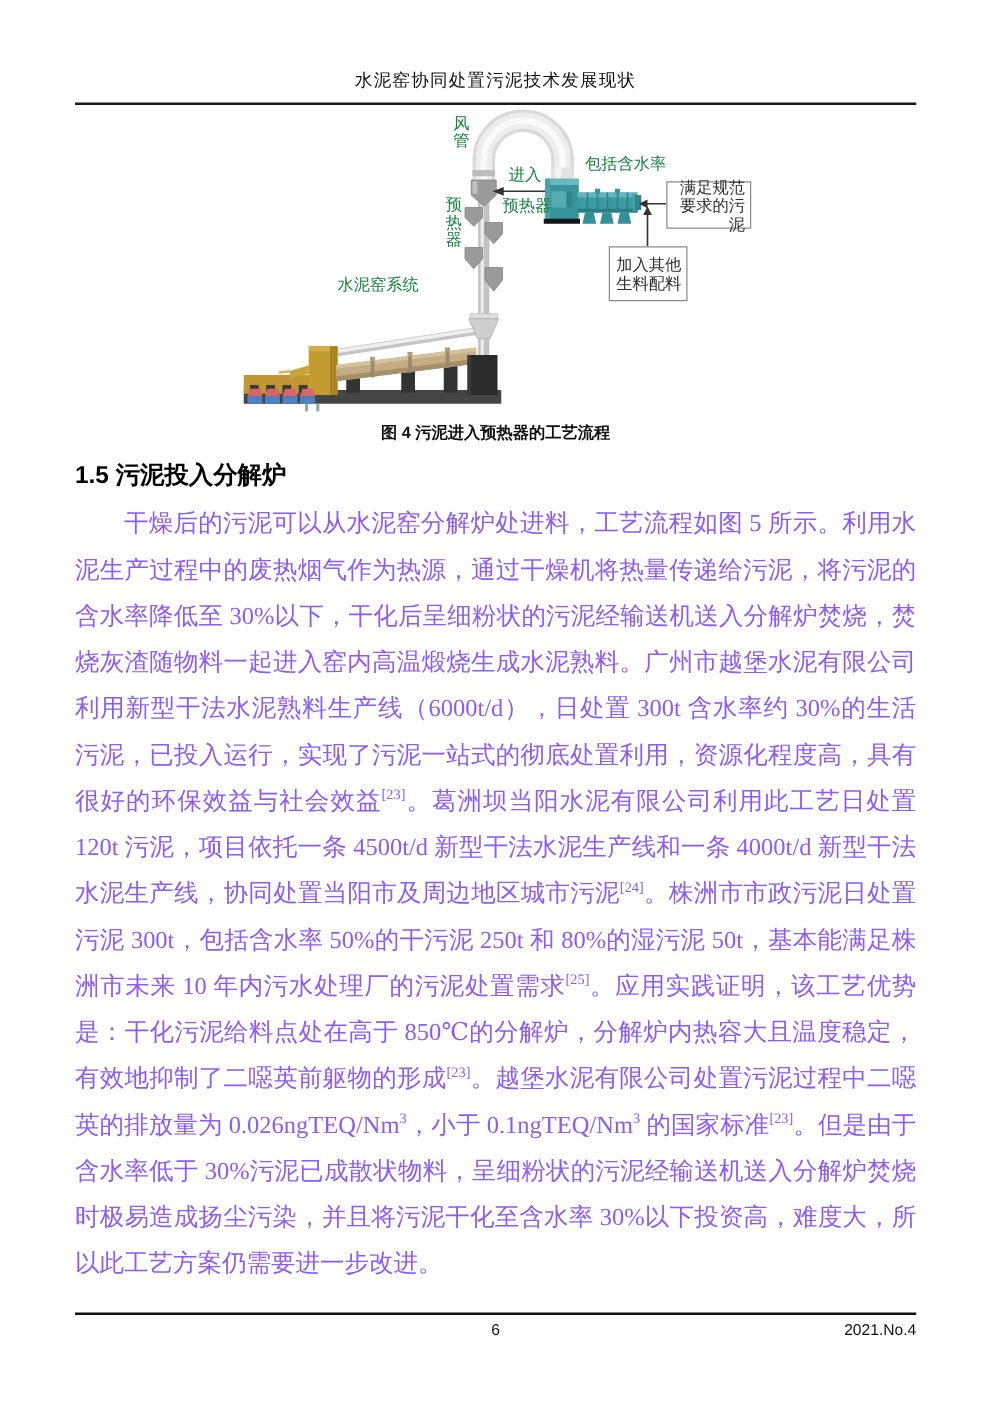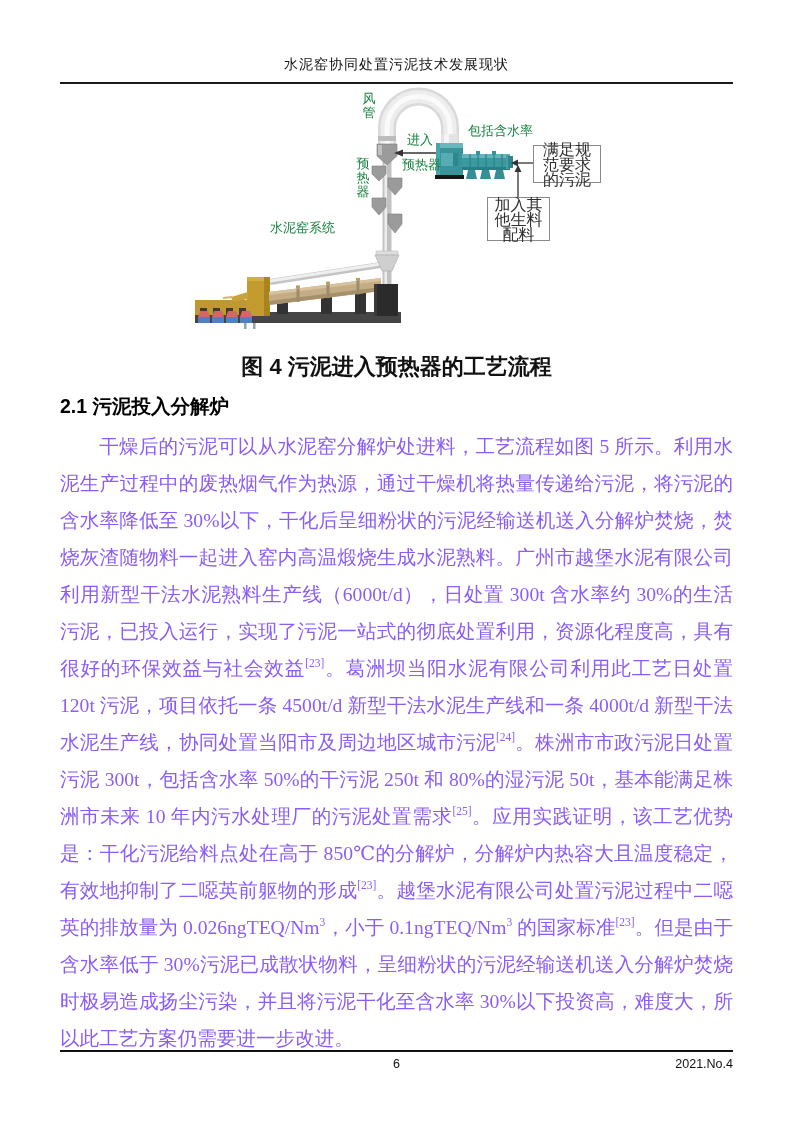--- a/index.html
+++ b/index.html
@@ -9,26 +9,26 @@
   .content { position:absolute; left:60px; width:673px; top:0; }
 
   .doc-title { margin-top:56px; text-align:center; font-size:14px; letter-spacing:1px; color:#111; }
   .header-rule { margin-top:8px; border-top:2px solid #1a1a1a; height:0; }
 
   .figure-wrap { position:relative; height:248px; margin-top:2px; }
   .figure-wrap svg { position:absolute; left:130px; top:0; }
 
   .fig-label { position:absolute; font-size:13px; color:#15803d; line-height:14px; white-space:nowrap; }
   .fig-label.vert { width:14px; word-break:break-all; white-space:normal; text-align:center; }
-  .fig-box { position:absolute; border:1px solid #8a8a8a; background:#fff; font-size:16px;
-             line-height:15px; color:#2f2f2f; text-align:center; display:flex;
+  .fig-box { position:absolute; border:1px solid #8a8a8a; background:#fff; font-size:13px;
+             line-height:15px; color:#2f2f2f; text-align:right; display:flex;
              align-items:center; justify-content:center; padding:2px 4px; }
 
   .fig-caption { text-align:center; font-family:"Liberation Sans","DejaVu Sans",sans-serif;
-                 font-weight:700; font-size:22px; color:#111; margin-top:18px; }
+                 font-weight:700; font-size:13px; color:#111; margin-top:3px; }
 
   .section-heading { margin-top:11px; font-family:"Liberation Sans","DejaVu Sans",sans-serif;
                      font-weight:700; font-size:19.5px; color:#000; }
 
   .body-paragraph { margin-top:8px; font-size:19.6px; line-height:37px; text-align:justify;
                     text-indent:2em; color:#8b5cf6; }
   .body-paragraph sup { font-size:11.5px; line-height:0; vertical-align:super; }
 
   .footer { position:absolute; left:60px; width:673px; top:1050px;
             border-top:2px solid #111; }
@@ -170,21 +170,21 @@
     <div class="fig-label" style="left:347px; top:47px;">进入</div>
     <div class="fig-label" style="left:342px; top:72px;">预热器</div>
     <div class="fig-label" style="left:408px; top:38px;">包括含水率</div>
     <div class="fig-label" style="left:210px; top:136px;font-family:Liberation Mono, monospace;">水泥窑系统</div>
     <div class="fig-box" style="left:473px; top:59px; width:68px; height:38px;">满足规范要求的污泥</div>
     <div class="fig-box" style="left:427px; top:111px; width:63px; height:44px;">加入其他生料配料</div>
   </div>
 
   <div class="fig-caption">图 4 污泥进入预热器的工艺流程</div>
 
-  <div class="section-heading">2.1 污泥投入分解炉</div>
+  <div class="section-heading">1.5 污泥投入分解炉</div>
 
   <p class="body-paragraph"><span>干燥后的污泥可以从水泥窑分解炉处进料，工艺流程如图 5 所示。利用水泥生产过程中的废热烟气作为热源，通过干燥机将热量传递给污泥，将污泥的含水率降低至 30%以下，干化后呈细粉状的污泥经输送机送入分解炉焚烧，焚烧灰渣随物料一起进入窑内高温煅烧生成水泥熟料。广州市越堡水泥有限公司利用新型干法水泥熟料生产线（6000t/d），日处置 300t 含水率约 30%的生活污泥，已投入运行，实现了污泥一站式的彻底处置利用，资源化程度高，具有很好的环保效益与社会效益</span><sup>[23]</sup><span>。葛洲坝当阳水泥有限公司利用此工艺日处置 120t 污泥，项目依托一条 4500t/d 新型干法水泥生产线和一条 4000t/d 新型干法水泥生产线，协同处置当阳市及周边地区城市污泥</span><sup>[24]</sup><span>。株洲市市政污泥日处置污泥 300t，包括含水率 50%的干污泥 250t 和 80%的湿污泥 50t，基本能满足株洲市未来 10 年内污水处理厂的污泥处置需求</span><sup>[25]</sup><span>。应用实践证明，该工艺优势是：干化污泥给料点处在高于 850℃的分解炉，分解炉内热容大且温度稳定，有效地抑制了二噁英前躯物的形成</span><sup>[23]</sup><span>。越堡水泥有限公司处置污泥过程中二噁英的排放量为 0.026ngTEQ/Nm</span><sup>3</sup><span>，小于 0.1ngTEQ/Nm</span><sup>3</sup><span> 的国家标准</span><sup>[23]</sup><span>。但是由于含水率低于 30%污泥已成散状物料，呈细粉状的污泥经输送机送入分解炉焚烧时极易造成扬尘污染，并且将污泥干化至含水率 30%以下投资高，难度大，所以此工艺方案仍需要进一步改进。</span></p>
 
 </div>
 
 <div class="footer">
   <div class="footer-row">
     <span class="page-num">6</span>
     <span class="issue">2021.No.4</span>
   </div>

